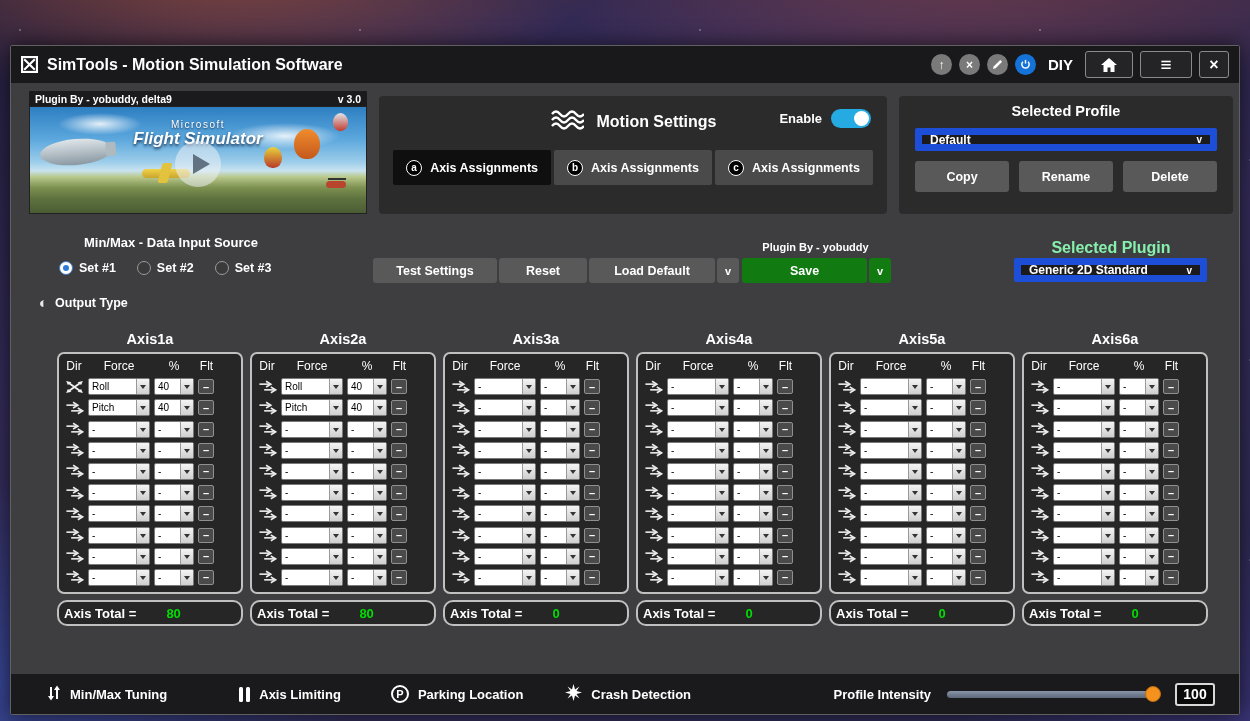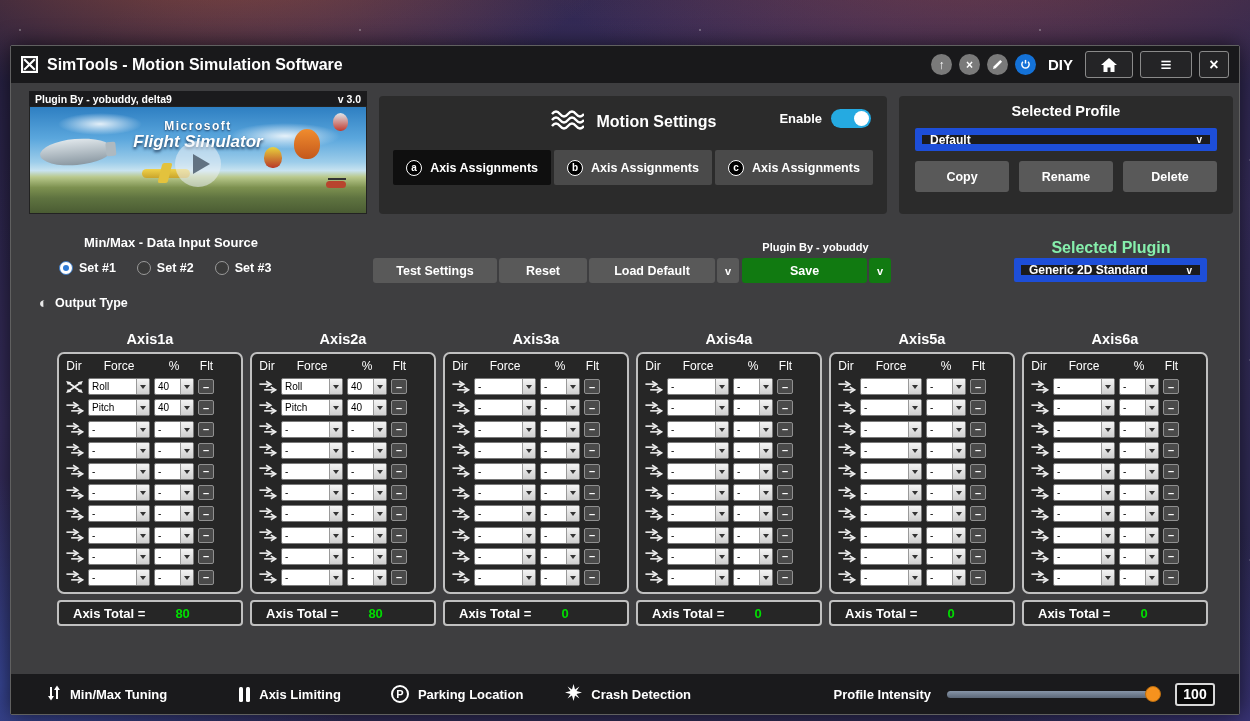--- a/index.html
+++ b/index.html
@@ -68,21 +68,21 @@
     background:linear-gradient(180deg,#f0d24a,#caa52c); }
   .plane::after { content:""; position:absolute; left:18px; top:-6px; width:10px; height:20px;
     background:#e3c23d; border-radius:2px; transform:skewX(-14deg); }
   .heli { position:absolute; left:296px; top:74px; width:20px; height:7px; border-radius:4px; background:#b8452e; }
   .heli::after { content:""; position:absolute; left:2px; top:-3px; width:18px; height:2px; background:#333; }
   .balloon { position:absolute; border-radius:50% 50% 46% 46%; }
   .b1 { right:46px; top:22px; width:26px; height:30px; background:linear-gradient(180deg,#f08c2e,#c4581c); }
   .b2 { right:18px; top:6px; width:15px; height:18px; background:linear-gradient(180deg,#e0e6ea,#c23b2e); }
   .b3 { right:84px; top:40px; width:18px; height:21px; background:linear-gradient(180deg,#e8d23c,#b83a2a); }
   .thumb-text { position:absolute; left:0; right:0; top:12px; text-align:center; color:#fff; pointer-events:none; }
-  .tt-brand { font-size:12px; font-weight:bold; letter-spacing:1.5px; text-shadow:0 1px 2px rgba(10,30,60,.8); }
+  .tt-brand { font-size:10px; font-weight:normal; letter-spacing:1.5px; text-shadow:0 1px 2px rgba(10,30,60,.8); }
   .tt-title { font-size:17px; font-weight:bold; font-style:italic; line-height:1.05; text-shadow:0 2px 3px rgba(10,30,60,.85); }
   .tt-year { font-size:14px; font-weight:bold; text-shadow:0 2px 3px rgba(10,30,60,.85); }
   .play { position:absolute; left:50%; top:54%; transform:translate(-50%,-50%); width:46px; height:46px;
     border-radius:50%; background:rgba(235,240,245,.55); display:flex; align-items:center; justify-content:center; cursor:pointer; }
   .play::after { content:""; border-left:17px solid rgba(88,104,120,.92);
     border-top:10px solid transparent; border-bottom:10px solid transparent; margin-left:6px; }
 
   
   .motion-panel { position:absolute; left:368px; top:13px; width:508px; height:118px;
     background:#2b2b2b; border-radius:4px; }
@@ -155,22 +155,22 @@
   .axis-row { display:flex; gap:4px; align-items:center; flex:1; }
   .dir-ic { width:20px; display:flex; justify-content:center; align-items:center; cursor:pointer; }
   .mini-select { height:17px; background:#fff; border:1px solid #7a7a7a; border-radius:2px;
     display:flex; align-items:stretch; overflow:hidden; cursor:pointer; }
   .ms-val { flex:1; font-size:10px; color:#000; display:flex; align-items:center; padding-left:3px; white-space:nowrap; }
   .ms-arrow { width:13px; background:linear-gradient(180deg,#f4f4f4,#cfcfcf); border-left:1px solid #999;
     display:flex; align-items:center; justify-content:center; flex:0 0 auto; }
   .ms-arrow::after { content:""; border:3.5px solid transparent; border-top:4.5px solid #333; margin-top:4px; }
   .minus-btn { width:16px; height:15px; background:#4a4a4a; border:1px solid #909090; border-radius:2px;
     color:#fff; display:flex; align-items:center; justify-content:center; font-size:11px; font-weight:bold; cursor:pointer; }
-  .axis-total { margin-top:6px; height:26px; background:#262626; border:2px solid #c0c0c0; border-radius:4px;
-    display:flex; align-items:center; padding-left:14px; gap:30px; color:#fff; font-weight:bold; font-size:13px; }
+  .axis-total { margin-top:6px; height:26px; background:#262626; border:2px solid #c0c0c0; border-radius:10px;
+    display:flex; align-items:center; padding-left:5px; gap:30px; color:#fff; font-weight:bold; font-size:13px; }
   .tval { color:#00dd00; }
 
   
   .bottombar { height:40px; background:#1a1a1c; display:flex; align-items:center;
     padding:0 24px 0 36px; flex:0 0 auto; }
   .bb-item { display:flex; align-items:center; gap:9px; color:#fff; font-weight:bold; font-size:13px; cursor:pointer; }
   .m1 { margin-right:72px; } .m2 { margin-right:50px; } .m3 { margin-right:42px; }
   .limit-icon { display:inline-flex; gap:3px; align-items:flex-end; }
   .limit-icon i { display:block; width:4px; height:15px; background:#fff; border-radius:1.5px; }
   .parking-icon { width:18px; height:18px; border:2px solid #fff; border-radius:50%; color:#fff;

